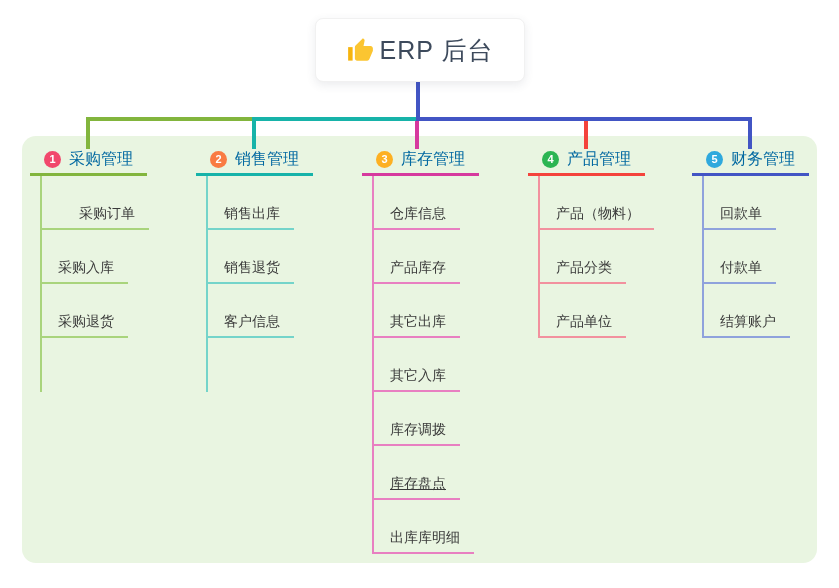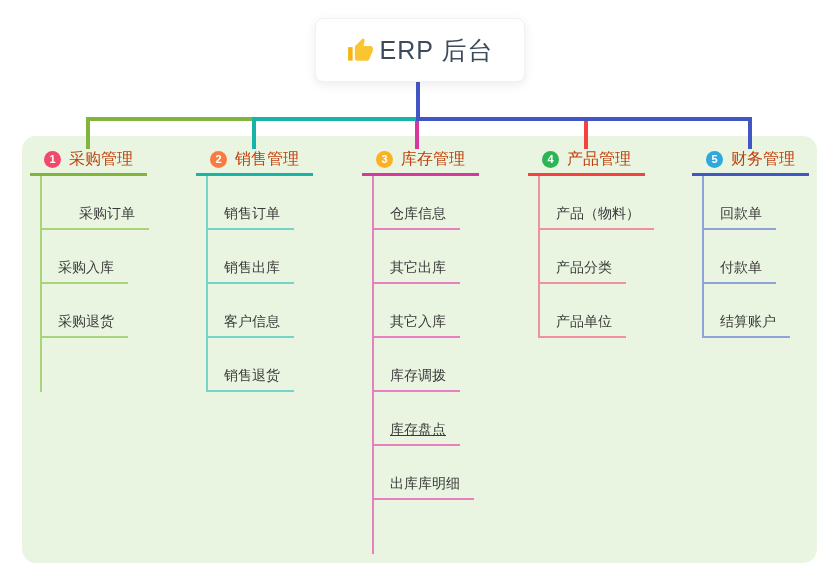--- a/index.html
+++ b/index.html
@@ -12,21 +12,21 @@
             display:flex;align-items:center;justify-content:center;gap:6px;box-sizing:border-box;}
   .root-label{font-size:25px;color:#3d4a5c;font-weight:500;letter-spacing:1px;}
   .thumb-icon{width:27px;height:27px;display:block;}
   .hline,.vline{position:absolute;}
   .branch{position:absolute;width:160px;}
   .branch-title-row{display:flex;align-items:center;gap:8px;height:27px;width:117px;
                     border-bottom:3px solid #000;}
   .badge{width:17px;height:17px;min-width:17px;margin-left:14px;border-radius:50%;
          display:flex;align-items:center;justify-content:center;
          color:#fff;font-size:11px;font-weight:bold;line-height:1;}
-  .branch-title{font-size:16px;color:#c2410c;font-weight:500;white-space:nowrap;}
+  .branch-title{font-size:16px;color:#0369a1;font-weight:500;white-space:nowrap;}
   .spine{position:absolute;width:2px;}
   .item{height:54px;margin-left:10px;display:flex;align-items:flex-end;}
   .item-inner{display:inline-block;padding:0 14px 5px 18px;border-bottom:2px solid #000;
               font-size:14px;color:#3a3a3a;white-space:nowrap;}
 </style>
 </head>
 <body>
 
 <div class="stage">
 
@@ -69,40 +69,40 @@
           <span class="item-inner" style="border-bottom-color: rgb(169, 212, 124);">采购退货</span>
         </div>
       </div>
       <div class="branch" style="left: 196px; top: 146px;">
         <div class="branch-title-row" style="border-bottom-color: rgb(23, 179, 169);">
           <span class="badge" style="background: rgb(249, 123, 66);">2</span>
           <span class="branch-title">销售管理</span>
         </div>
         <div class="spine" style="left: 10px; top: 30px; height: 216px; background: rgb(116, 212, 202);"></div>
         <div class="item">
-          <span class="item-inner" style="border-bottom-color: rgb(116, 212, 202);">销售订单</span>
-        </div>
-        <div class="item">
           <span class="item-inner" style="border-bottom-color: rgb(116, 212, 202);">销售出库</span>
         </div>
         <div class="item">
-          <span class="item-inner" style="border-bottom-color: rgb(116, 212, 202);">客户信息</span>
+          <span class="item-inner" style="border-bottom-color: rgb(116, 212, 202);">销售退货</span>
         </div>
         <div class="item">
-          <span class="item-inner" style="border-bottom-color: rgb(116, 212, 202);">销售退货</span>
+          <span class="item-inner" style="border-bottom-color: rgb(116, 212, 202);">客户信息</span>
         </div>
       </div>
       <div class="branch" style="left: 362px; top: 146px;">
         <div class="branch-title-row" style="border-bottom-color: rgb(214, 57, 158);">
           <span class="badge" style="background: rgb(253, 176, 34);">3</span>
           <span class="branch-title">库存管理</span>
         </div>
         <div class="spine" style="left: 10px; top: 30px; height: 378px; background: rgb(232, 127, 193);"></div>
         <div class="item">
           <span class="item-inner" style="border-bottom-color: rgb(232, 127, 193);">仓库信息</span>
+        </div>
+        <div class="item">
+          <span class="item-inner" style="border-bottom-color: rgb(232, 127, 193);">产品库存</span>
         </div>
         <div class="item">
           <span class="item-inner" style="border-bottom-color: rgb(232, 127, 193);">其它出库</span>
         </div>
         <div class="item">
           <span class="item-inner" style="border-bottom-color: rgb(232, 127, 193);">其它入库</span>
         </div>
         <div class="item">
           <span class="item-inner" style="border-bottom-color: rgb(232, 127, 193);">库存调拨</span>
         </div>

